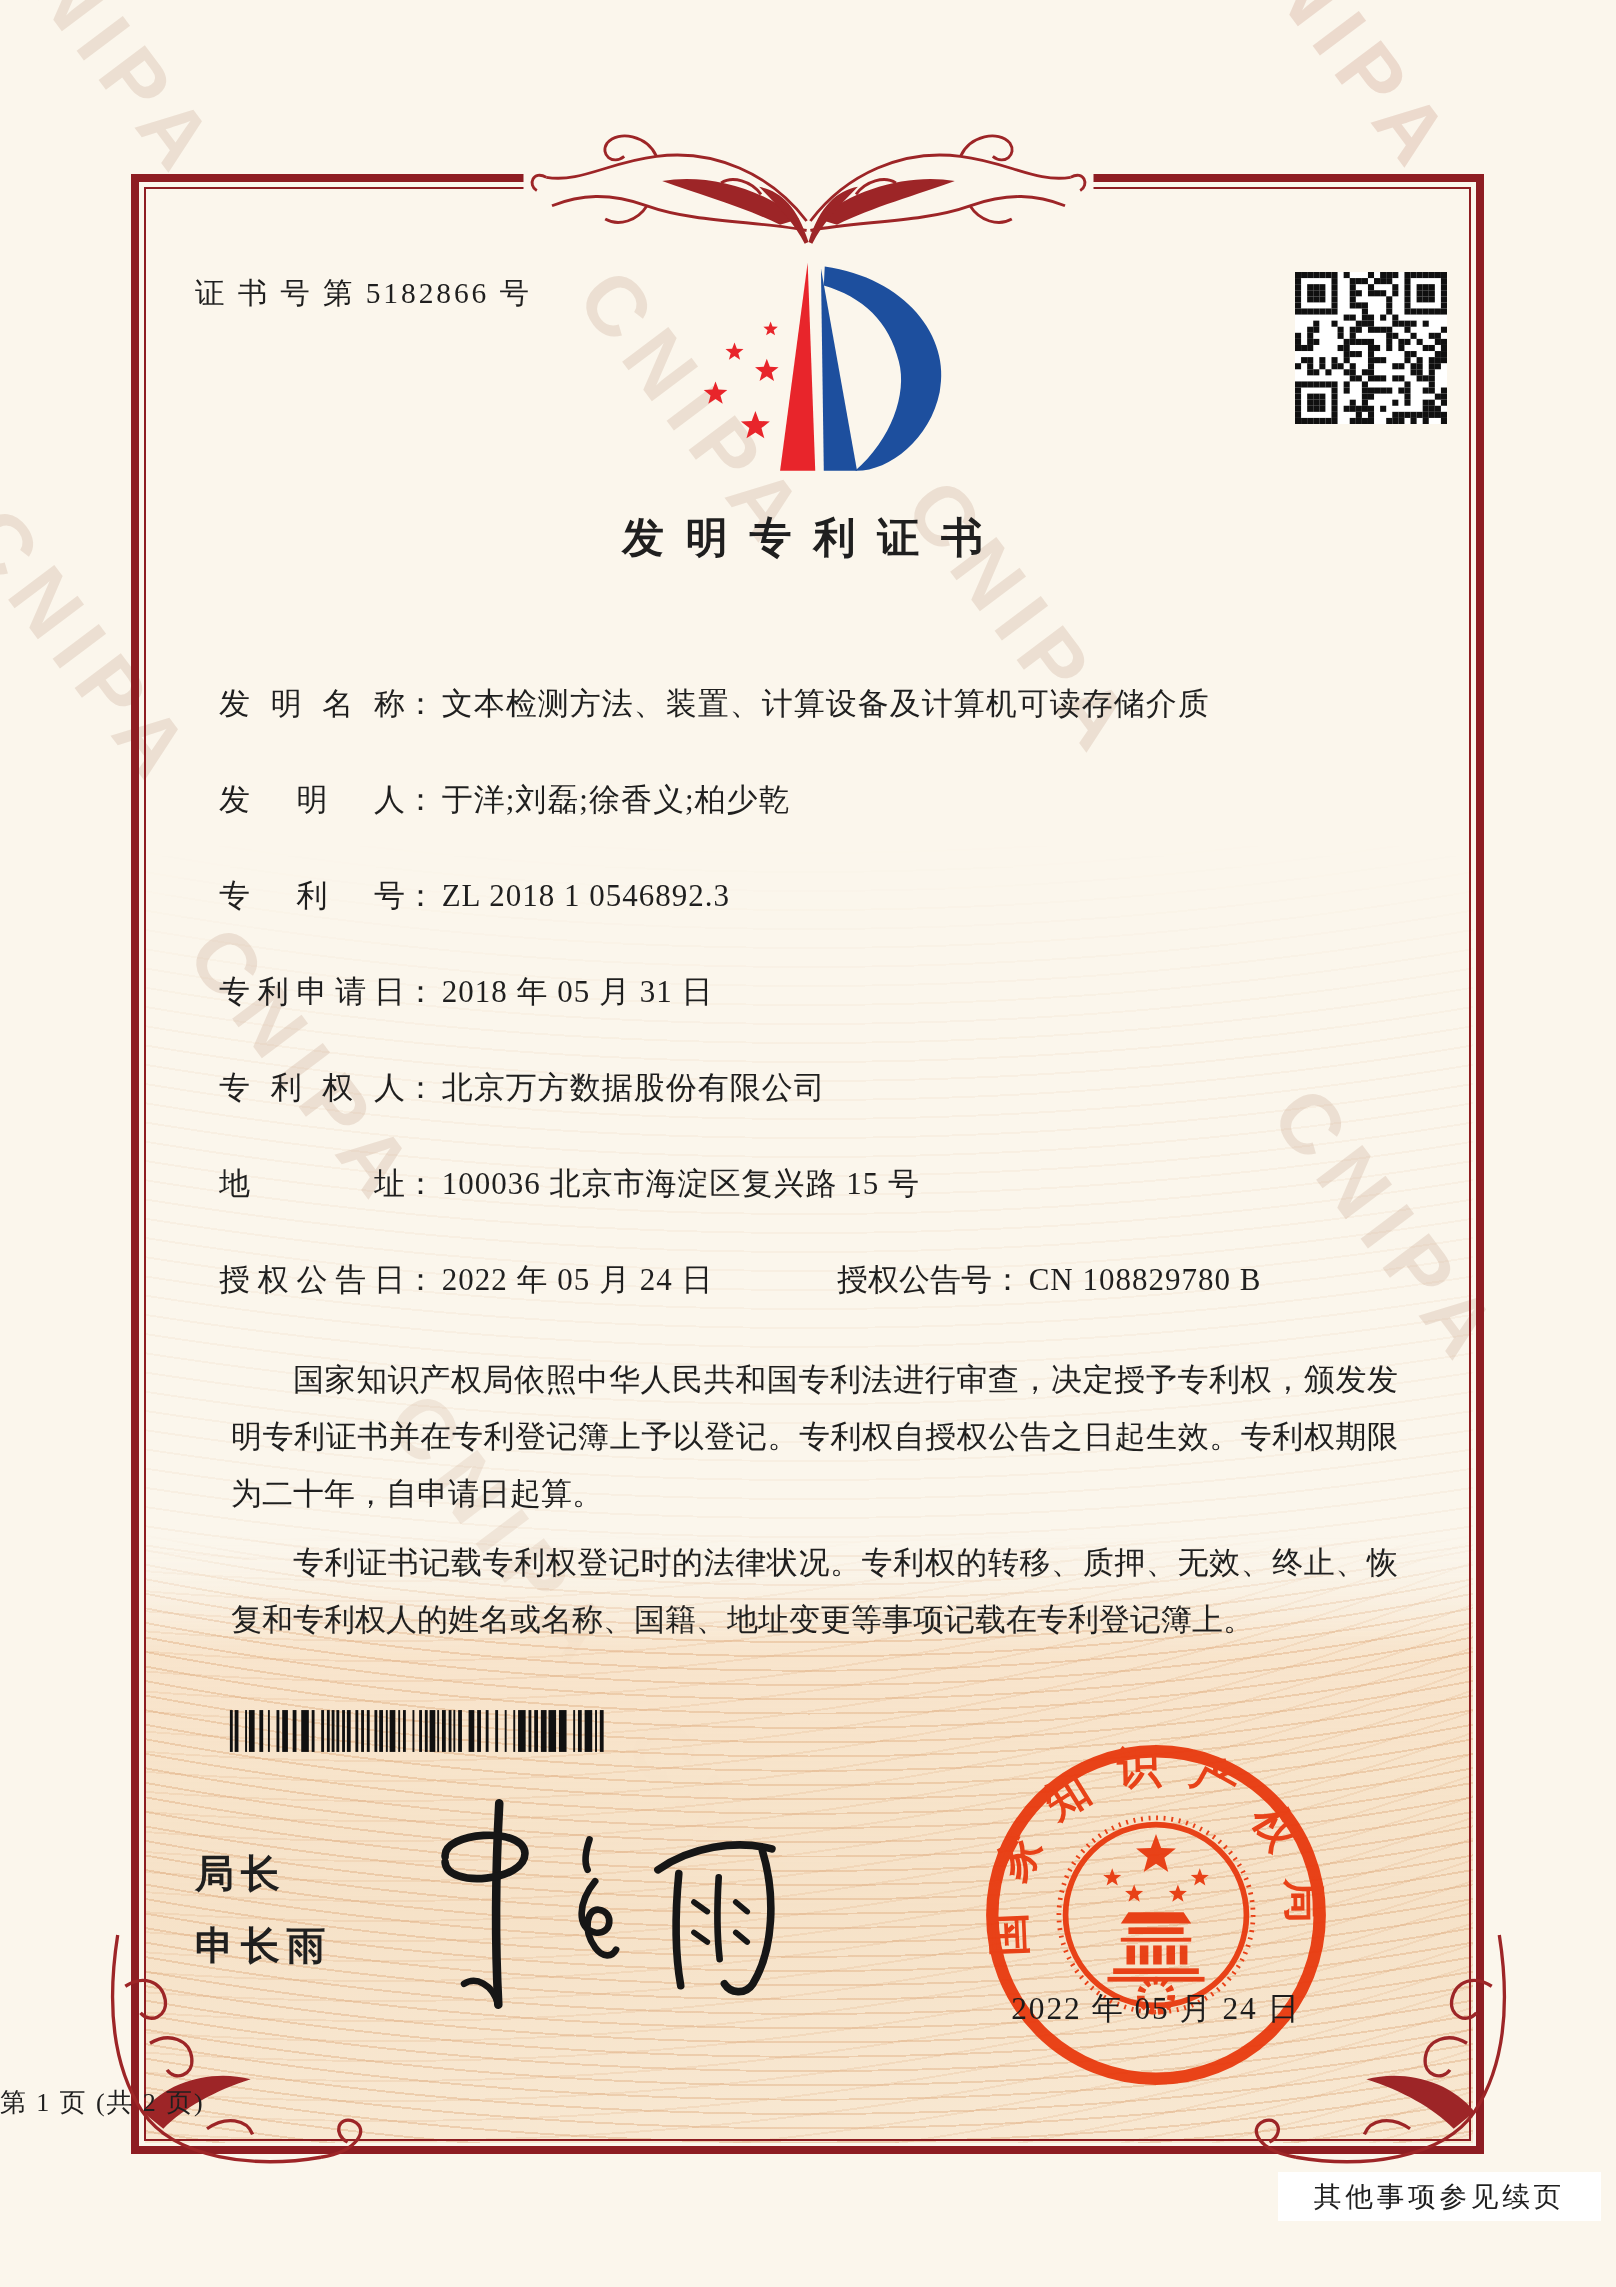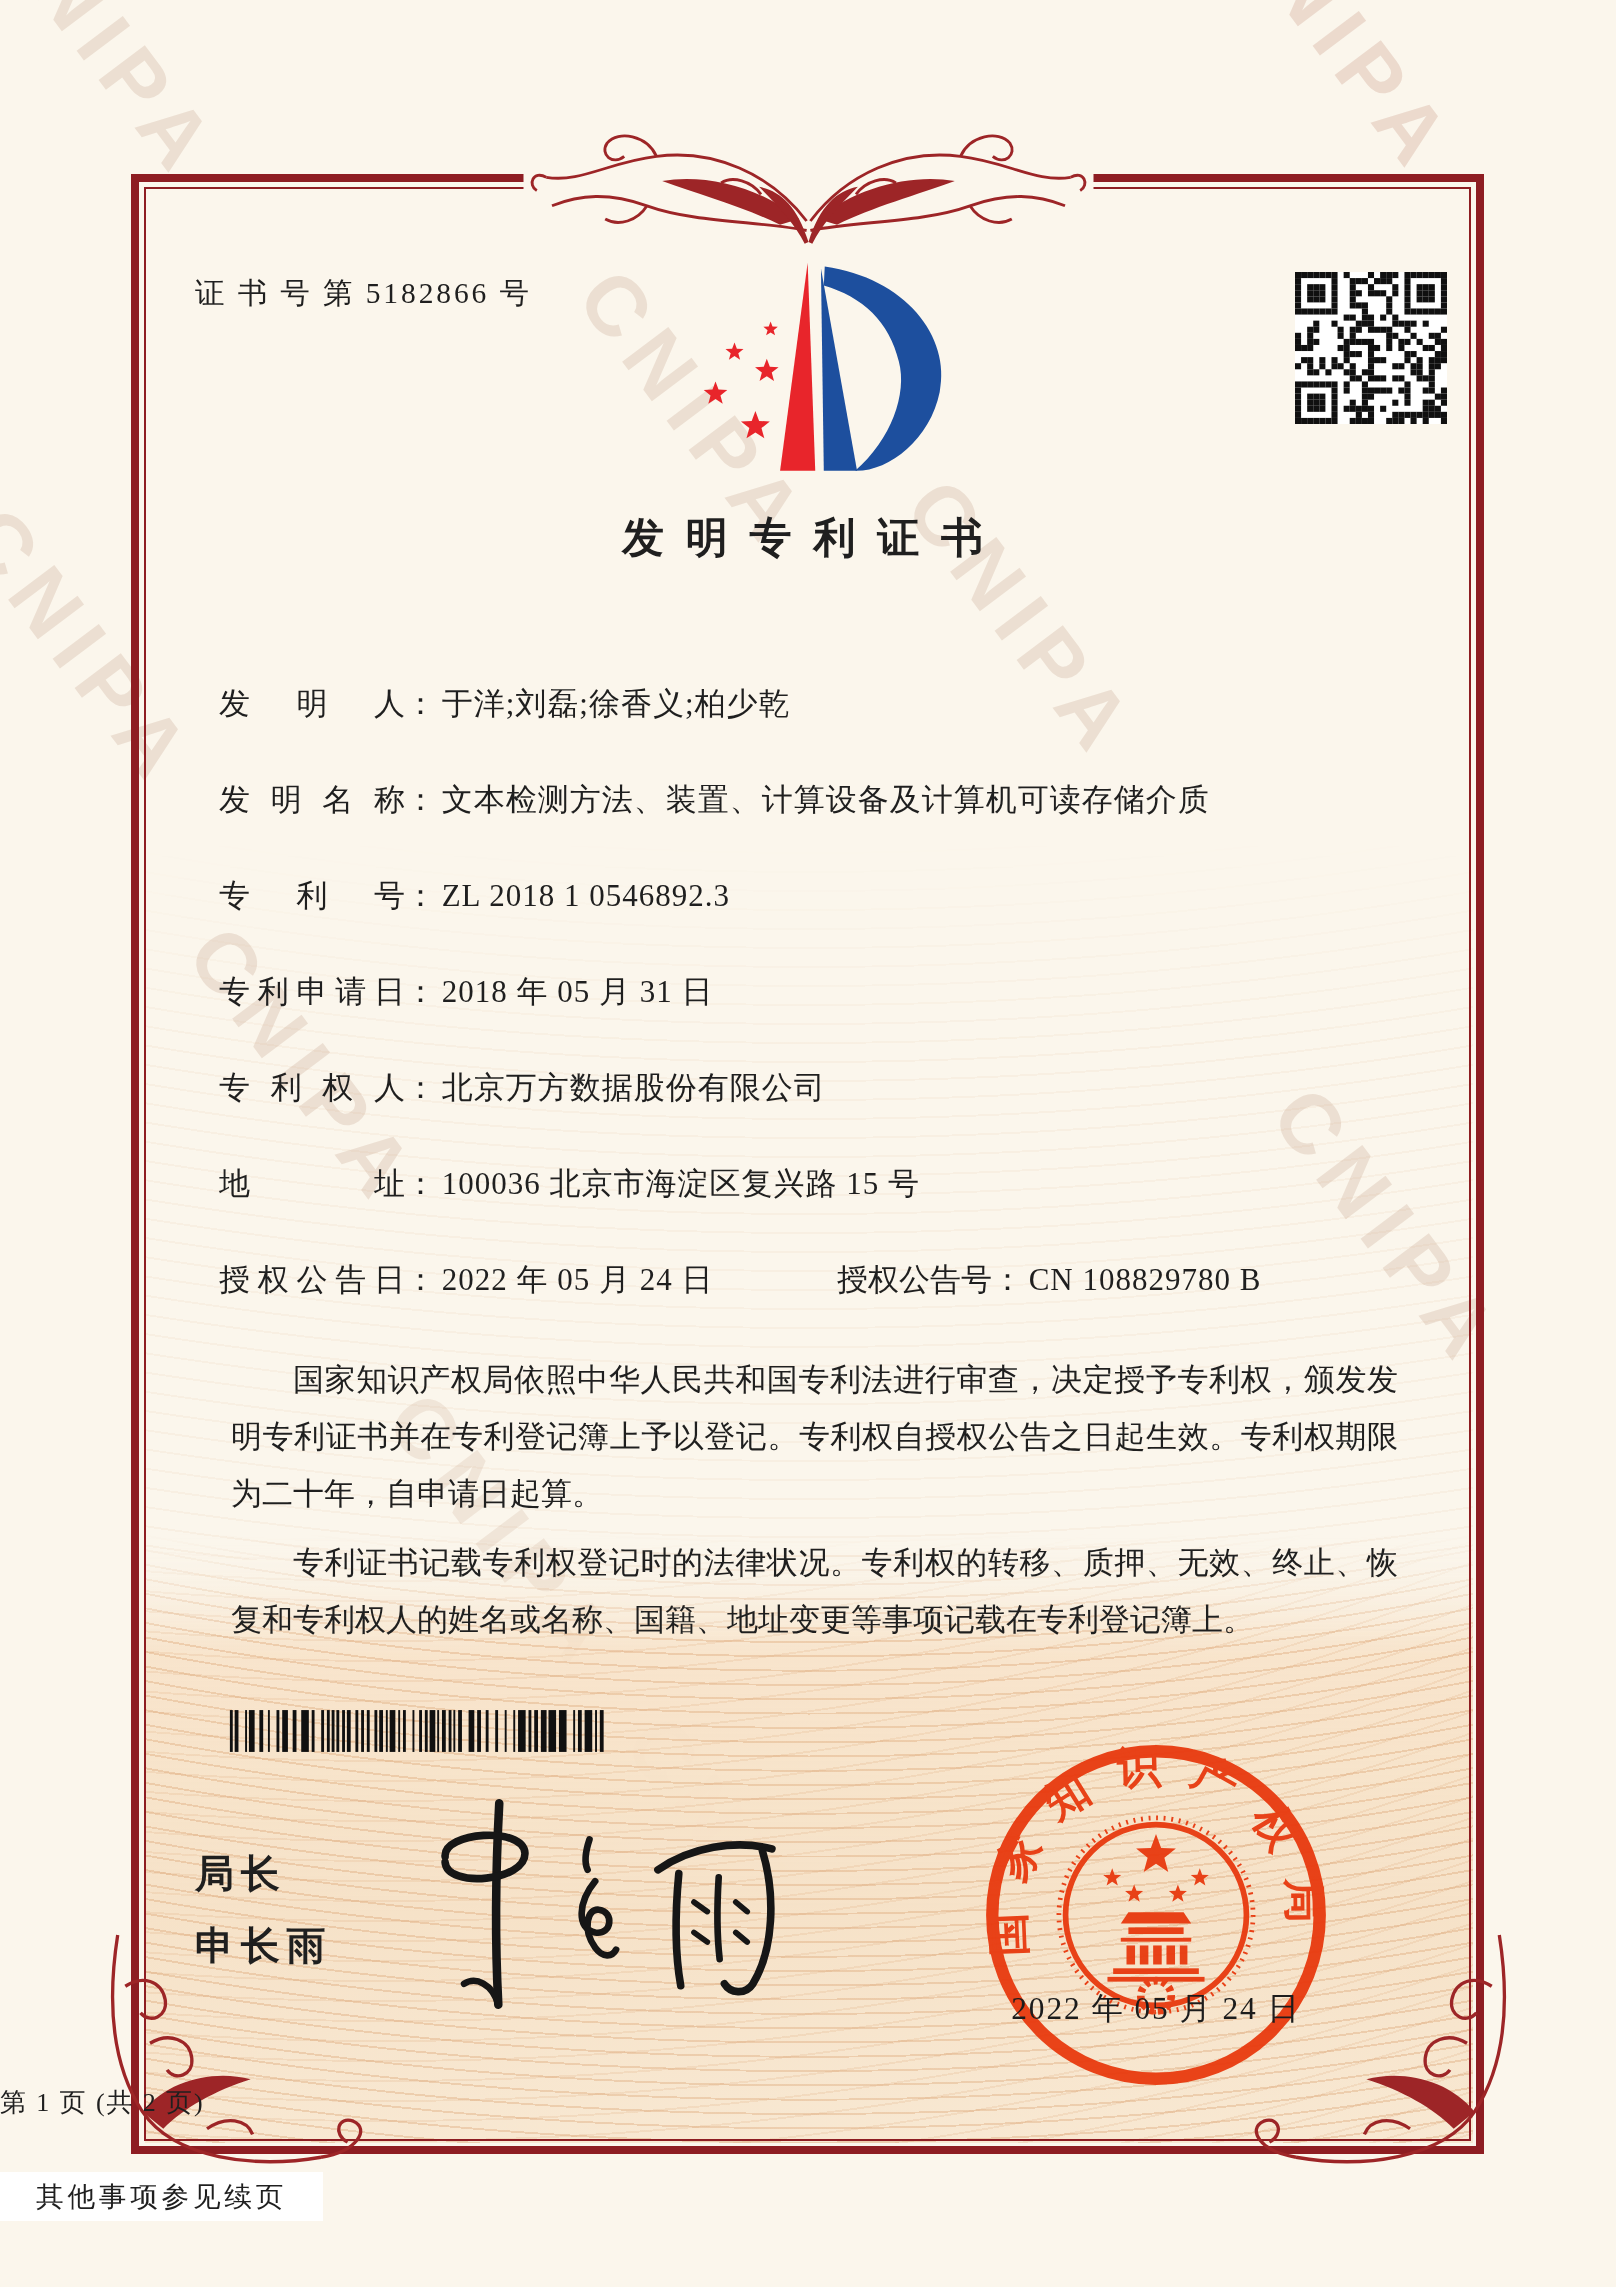--- a/index.html
+++ b/index.html
@@ -56,21 +56,21 @@
   
   .barcode{position:absolute;left:228px;top:1710px;z-index:4;}
   .role{position:absolute;left:195px;z-index:4;font-family:"Liberation Sans","DejaVu Sans",sans-serif;
         font-weight:bold;font-size:39px;letter-spacing:6.7px;}
   .role.t1{top:1847px;}
   .role.t2{top:1919px;font-family:Liberation Serif, serif;}
   .sig{position:absolute;left:409px;top:1790px;z-index:4;}
   .seal{position:absolute;left:978px;top:1737px;z-index:5;}
   .page-num{position:absolute;left:0;right:0;top:2085px;z-index:4;text-align:left;
             font-size:26px;letter-spacing:1.9px;}
-  .note{position:absolute;left:0;right:16px;top:2178px;z-index:4;text-align:left;}
+  .note{position:absolute;left:0;right:16px;top:2178px;z-index:4;text-align:right;}
   .note span{background:#fff;padding:8.6px 36px;font-size:27.6px;letter-spacing:3.8px;}
 </style>
 </head>
 <body>
 
 <span class="wm" style="left:-57px;top:-9.5px">CNIPA</span>
 <span class="wm" style="left:1179px;top:-14.3px;color:rgba(190,130,110,.24)">CNIPA</span>
 <span class="wm" style="left:533px;top:361px">CNIPA</span>
 <span class="wm" style="left:-81px;top:599px">CNIPA</span>
 <span class="wm" style="left:861px;top:571px">CNIPA</span>
@@ -440,24 +440,24 @@
       <rect x="140.8" y="38.400000000000006" width="6.4" height="6.4" fill="#101010"></rect>
       <rect x="147.20000000000002" y="38.400000000000006" width="6.4" height="6.4" fill="#101010"></rect>
       <rect x="153.60000000000002" y="38.400000000000006" width="6.4" height="6.4" fill="#101010"></rect>
     </svg>
 </div>
 
 <h1 class="title">发明专利证书</h1>
 
 <div class="fields">
   <div class="f-row">
+    <span class="f-label">发明名称</span><span class="f-colon">：</span><span class="f-value">文本检测方法、装置、计算设备及计算机可读存储介质</span>
+  </div>
+  <div class="f-row">
     <span class="f-label">发明人</span><span class="f-colon">：</span><span class="f-value">于洋;刘磊;徐香义;柏少乾</span>
-  </div>
-  <div class="f-row">
-    <span class="f-label">发明名称</span><span class="f-colon">：</span><span class="f-value">文本检测方法、装置、计算设备及计算机可读存储介质</span>
   </div>
   <div class="f-row">
     <span class="f-label">专利号</span><span class="f-colon">：</span><span class="f-value">ZL 2018 1 0546892.3</span>
   </div>
   <div class="f-row">
     <span class="f-label">专利申请日</span><span class="f-colon">：</span><span class="f-value">2018 年 05 月 31 日</span>
   </div>
   <div class="f-row">
     <span class="f-label">专利权人</span><span class="f-colon">：</span><span class="f-value">北京万方数据股份有限公司</span>
   </div>

